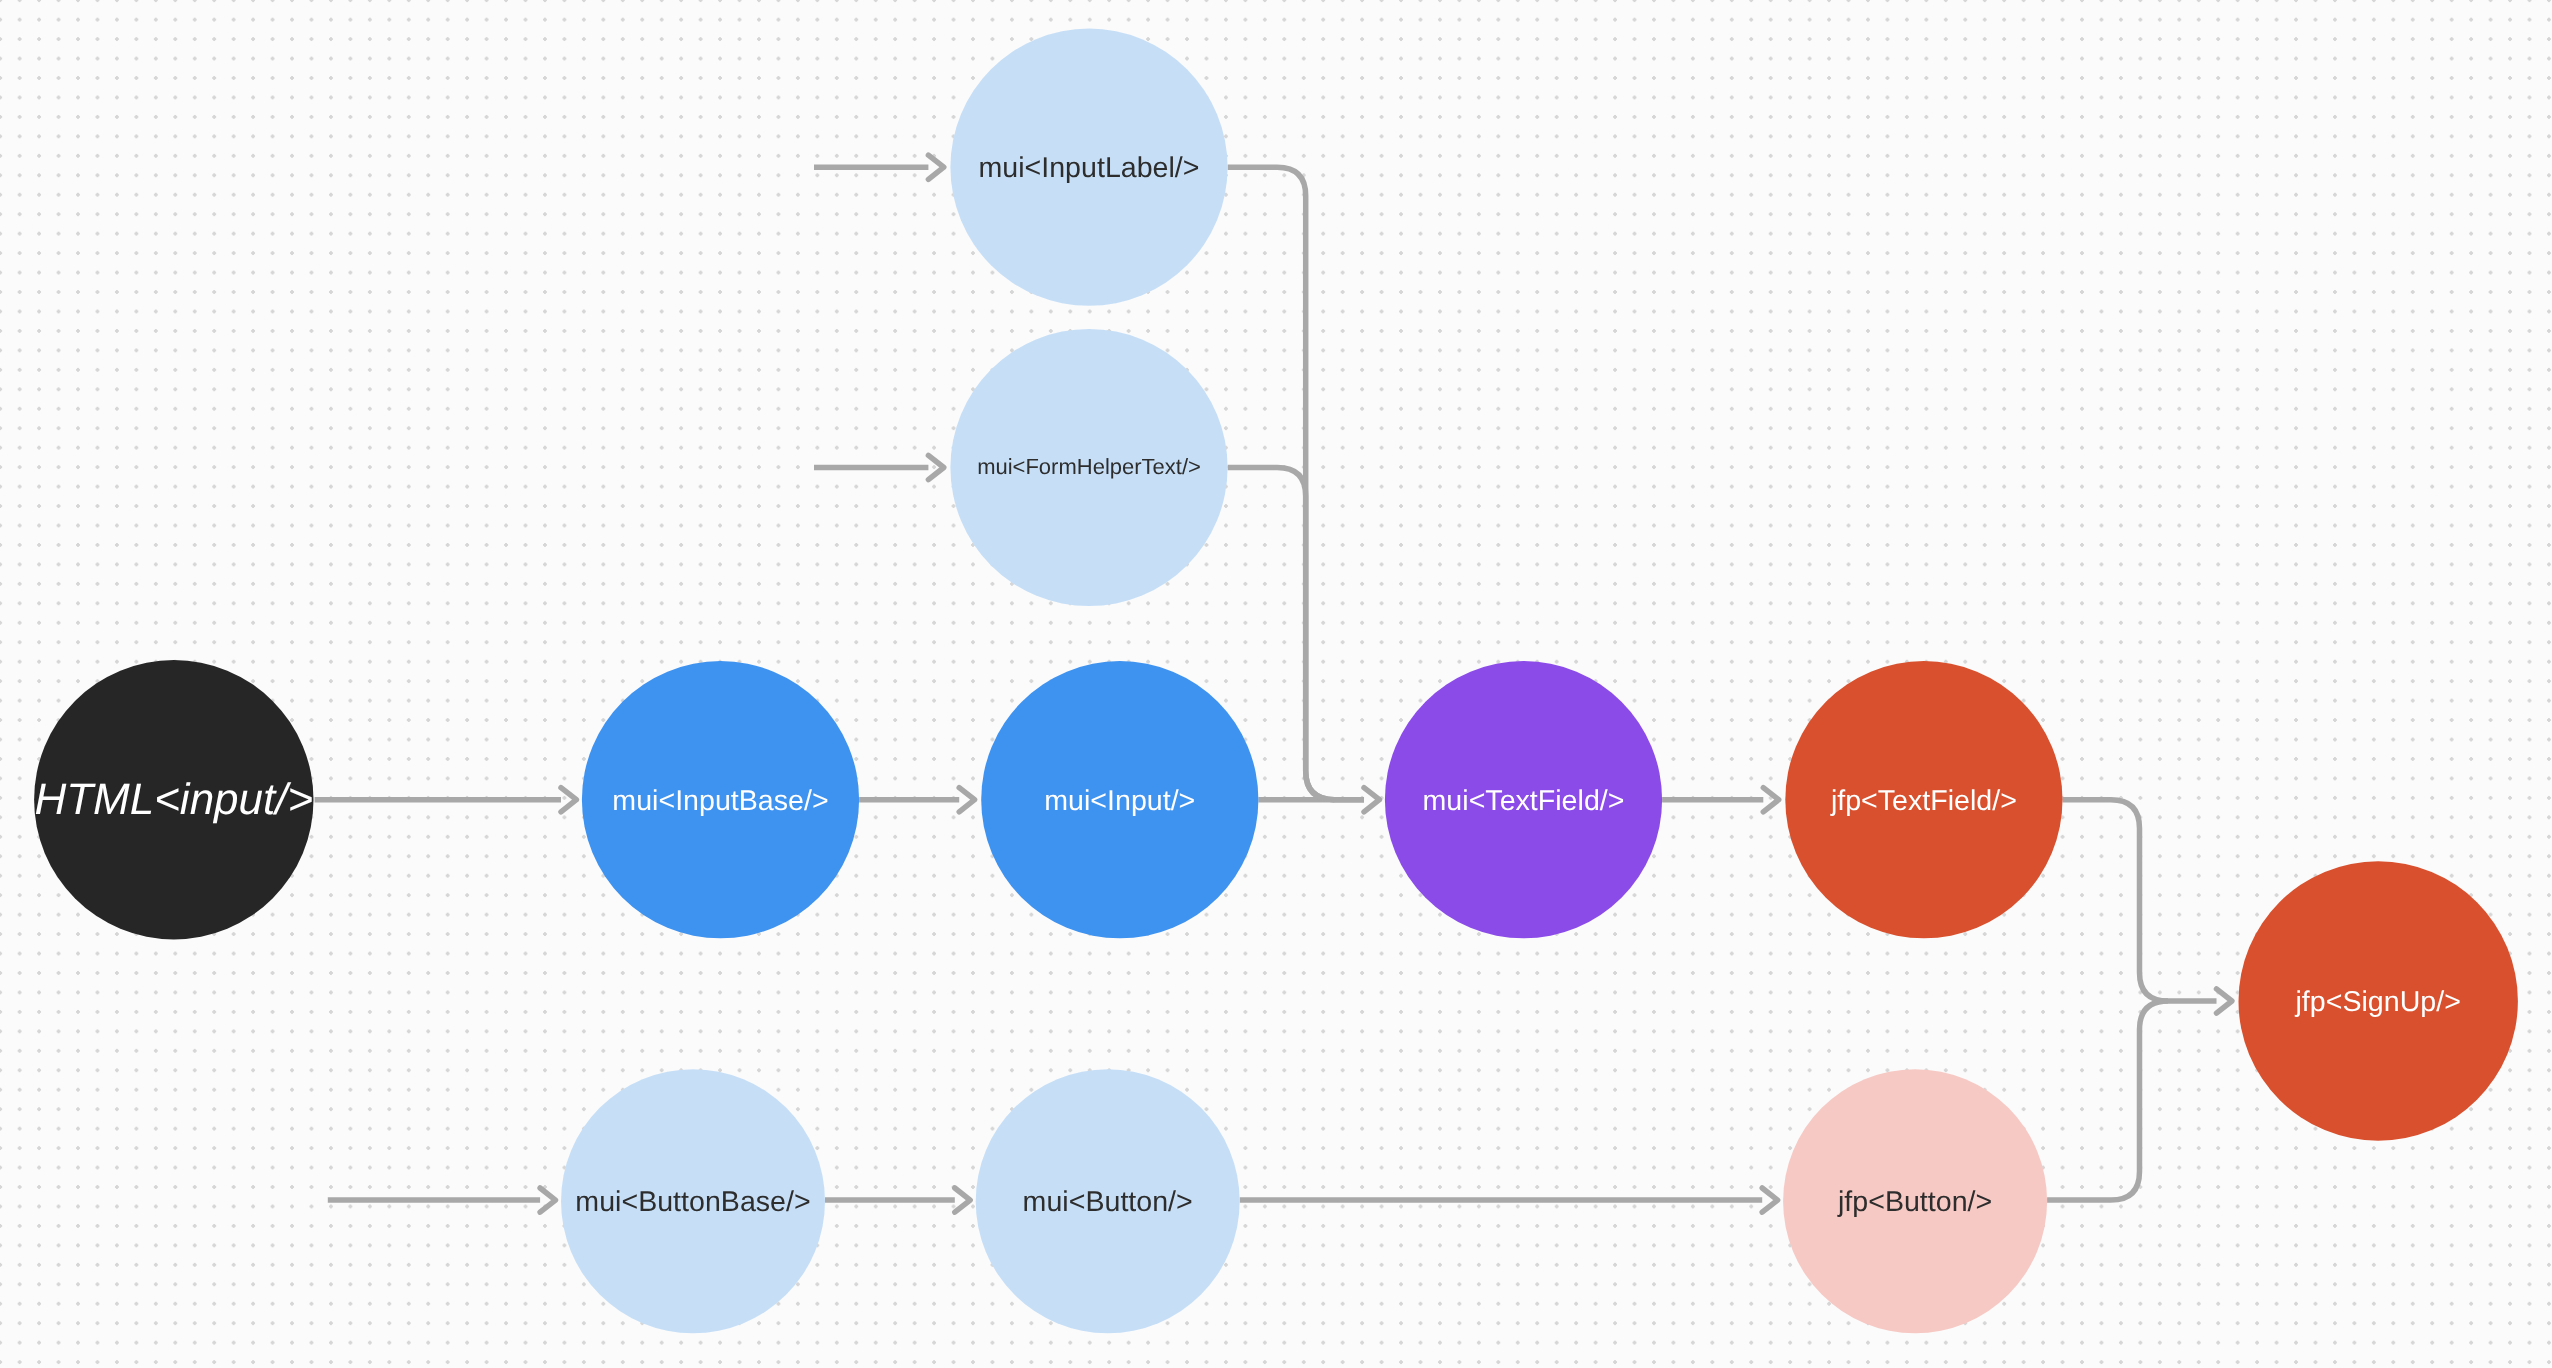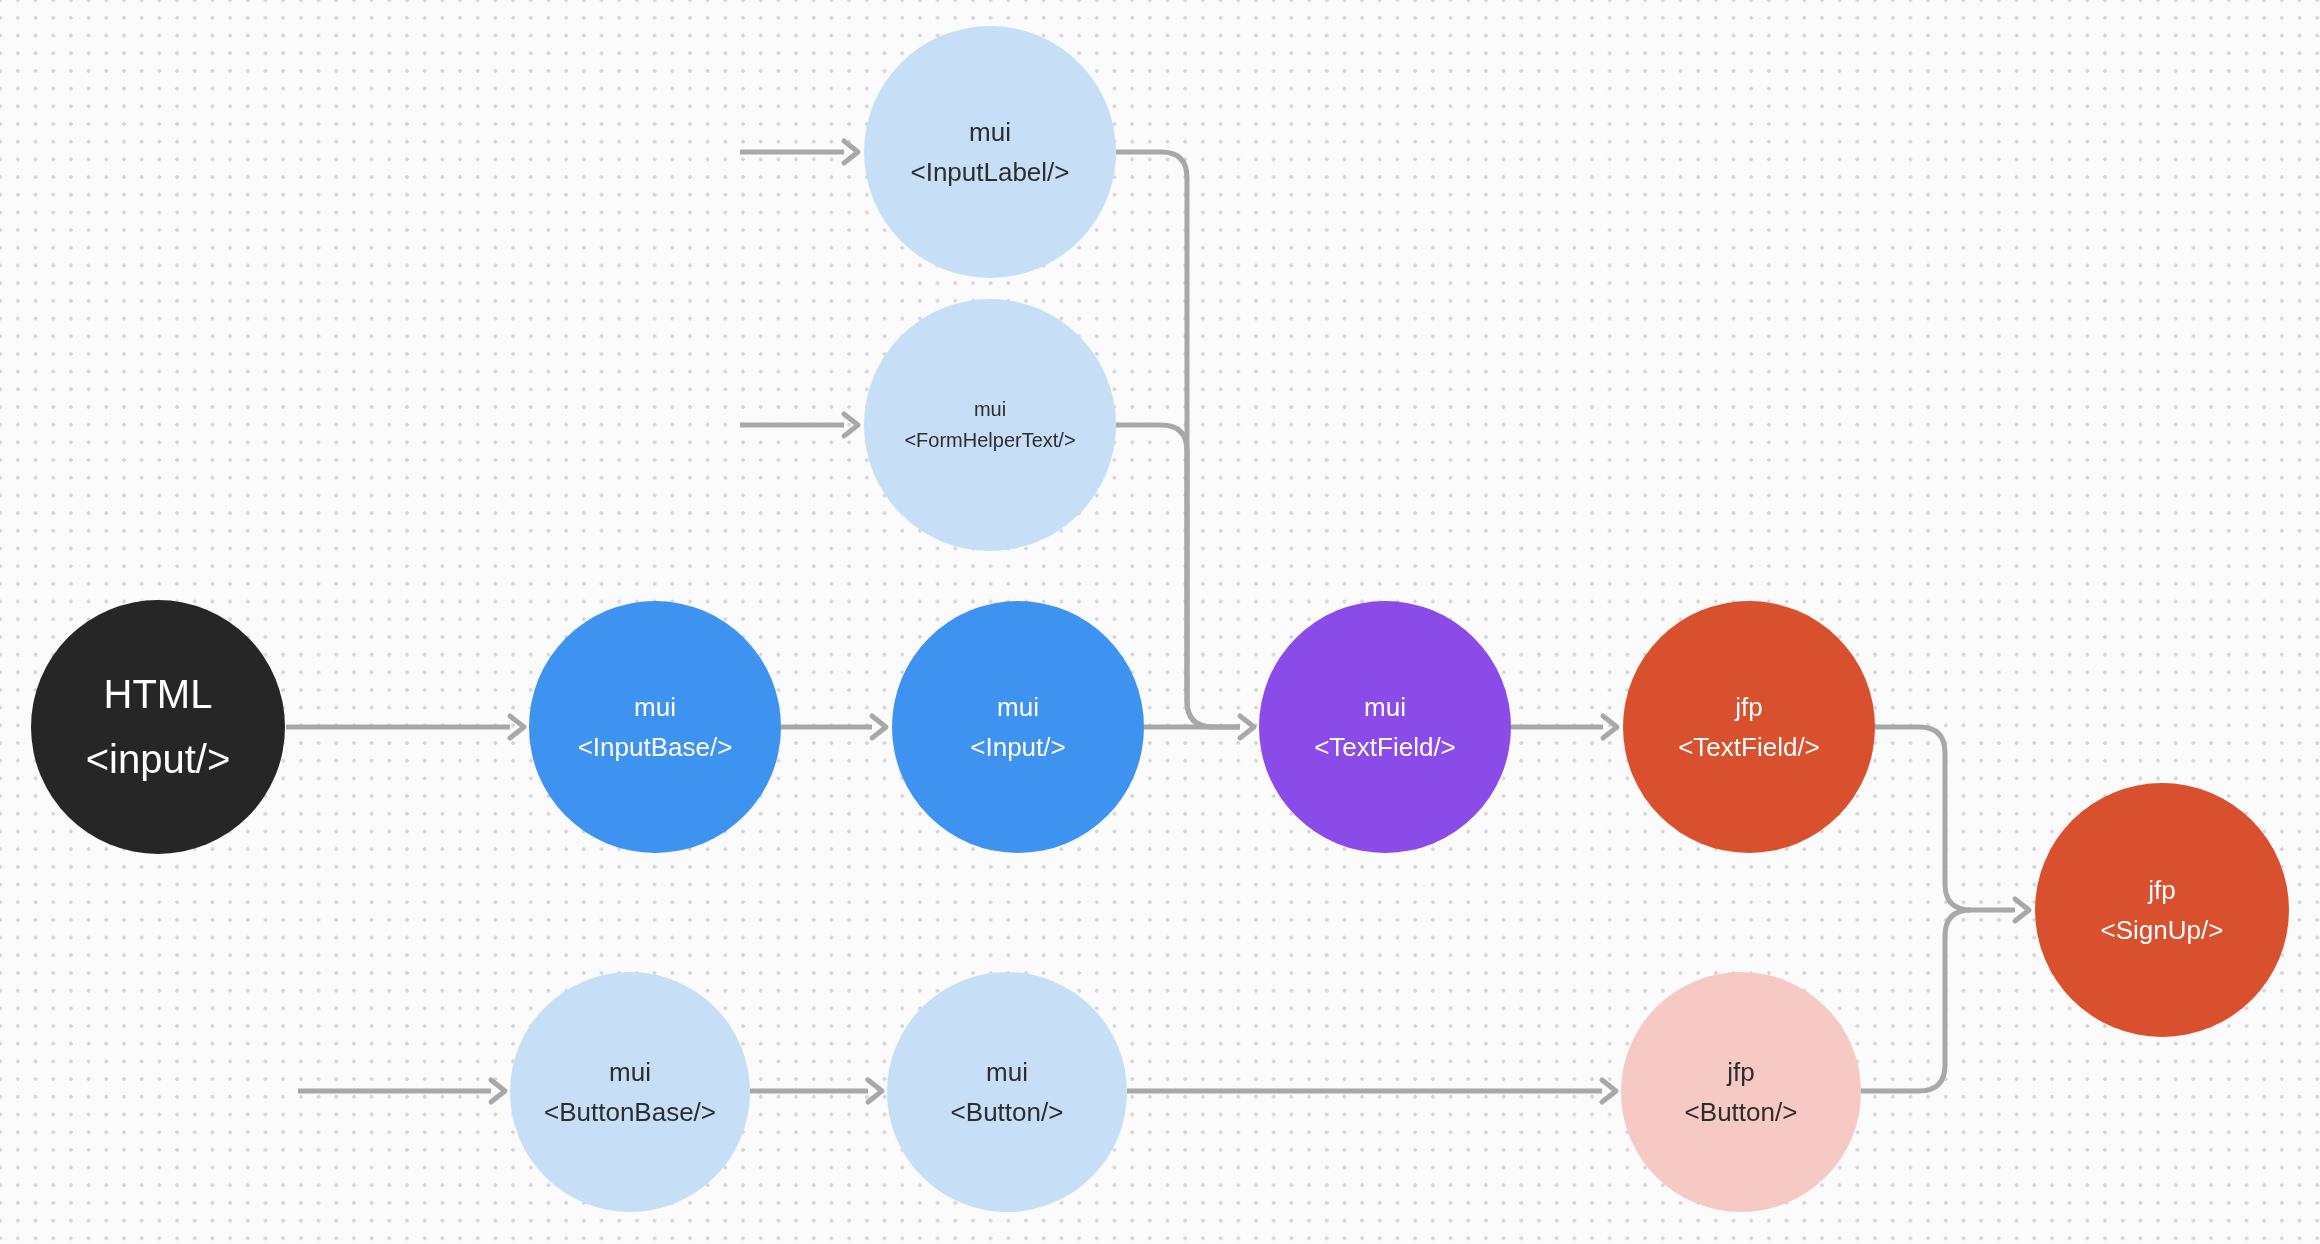--- a/index.html
+++ b/index.html
@@ -34,33 +34,33 @@
     stroke-width: 5px;
   }
   svg.edge-layer path.chevron {
     stroke-linecap: round;
     stroke-linejoin: round;
   }
   .node {
     position: absolute;
     border-radius: 50%;
     display: flex;
-    flex-direction: column;
     align-items: center;
     justify-content: center;
     text-align: center;
     line-height: 1.55;
     user-select: none;
   }
   .node .node-line {
     display: block;
     white-space: nowrap;
   }
   .node.big {
     line-height: 1.62;
+    font-style: italic;
   }
 </style>
 </head>
 <body>
 
 <div class="canvas">
   <svg class="edge-layer" id="edge-layer" viewBox="0 0 2320 1244" xmlns="http://www.w3.org/2000/svg">
       <path d="M 740 152 H 844" stroke="#A8A8A8"></path>
       <path d="M 844 141 L 858 152 L 844 163" stroke="#A8A8A8" class="chevron"></path>
       <path d="M 740 425 H 844" stroke="#A8A8A8"></path>

